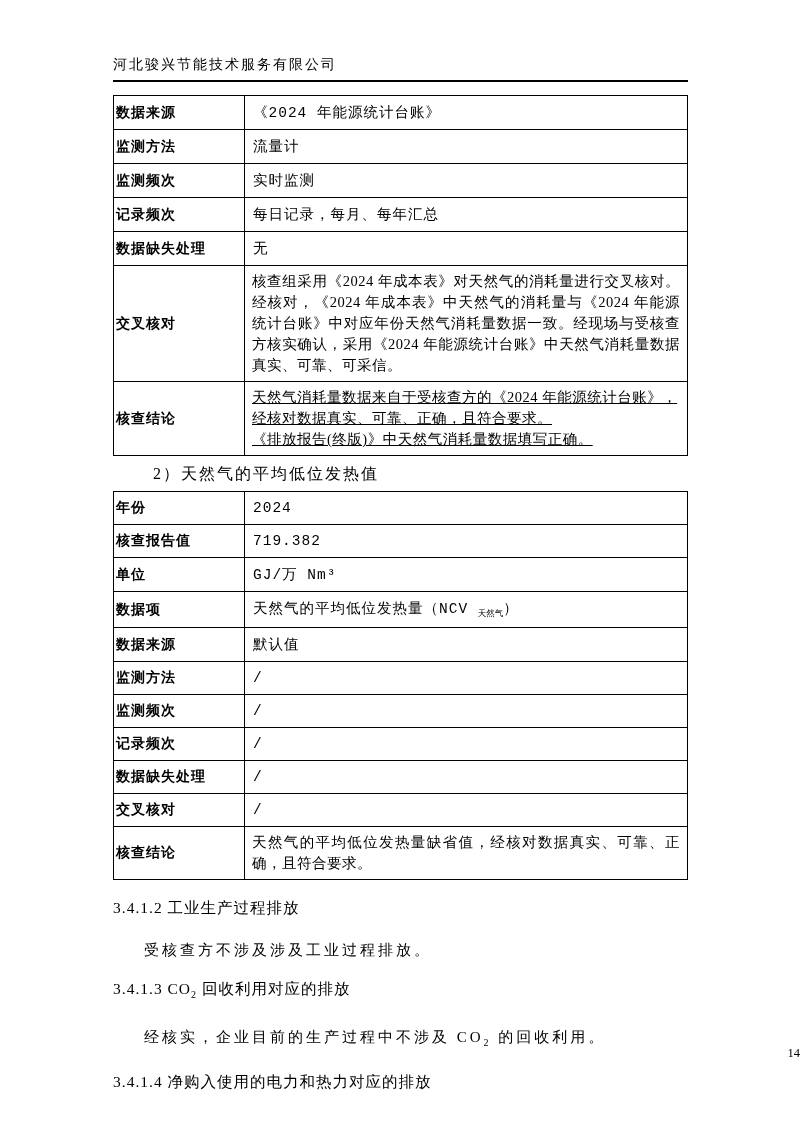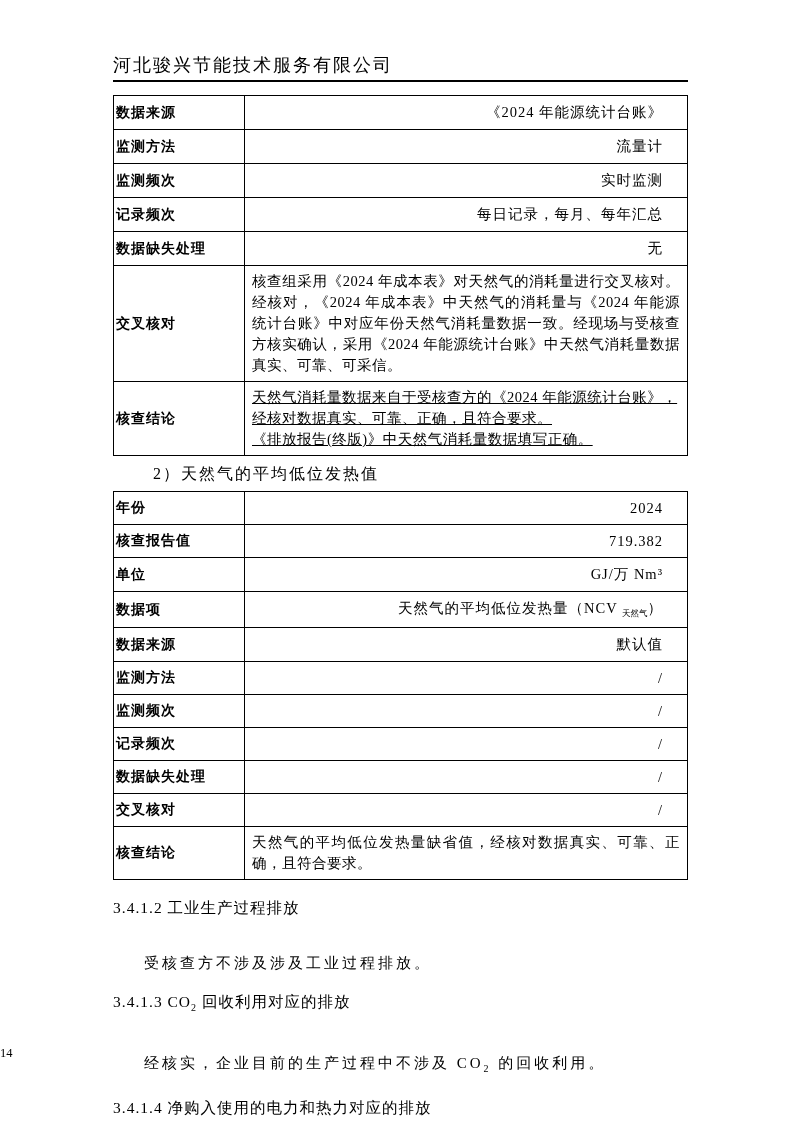--- a/index.html
+++ b/index.html
@@ -10,21 +10,21 @@
     font-family:"Liberation Serif","DejaVu Serif",serif;
     color:#000;
     overflow:hidden;
   }
   .page {
     position:absolute; inset:0;
     padding:55px 112px 0 113px;
   }
   
   .doc-header {
-    font-size:18px;
+    font-size:14px;
     letter-spacing:2px;
     line-height:20px;
     padding-bottom:5px;
     border-bottom:2px solid #000;
   }
   
   table {
     width:100%;
     border-collapse:collapse;
     table-layout:fixed;
@@ -38,23 +38,24 @@
     vertical-align:middle;
   }
   td.lbl {
     font-weight:bold;
     font-size:14px;
     text-align:left;
     padding:7px 2px;
     letter-spacing:1px;
   }
   td.val {
-    text-align:right;
-    padding:7px 24px;
+    text-align:left;
+    padding:7px 8px;
     letter-spacing:1px;
+    font-family:Liberation Mono, monospace;
   }
   td.val-left {
     text-align:justify;
     padding:5px 7px;
     line-height:21px;
     letter-spacing:0.5px;
     margin-left:11px;
   }
   td.val-left div { text-align:left;text-decoration:underline; }
   .subs {
@@ -73,29 +74,29 @@
   
   .sec-heading {
     font-size:15.5px;
     letter-spacing:1px;
     margin-top:17px;
     line-height:22px;
   }
   .sec-body {
     font-size:15px;
     letter-spacing:3px;
-    margin:33px 0 0 31px;
+    margin:20px 0 0 31px;
     line-height:22px;
   }
   
   .footer {
     position:absolute;
     bottom:70px; left:0;
     width:100%;
-    text-align:left;
+    text-align:right;
     font-size:12.5px;
   }
 </style>
 </head>
 <body>
 
 <div class="page">
 
   <div class="doc-header">河北骏兴节能技术服务有限公司</div>
 

